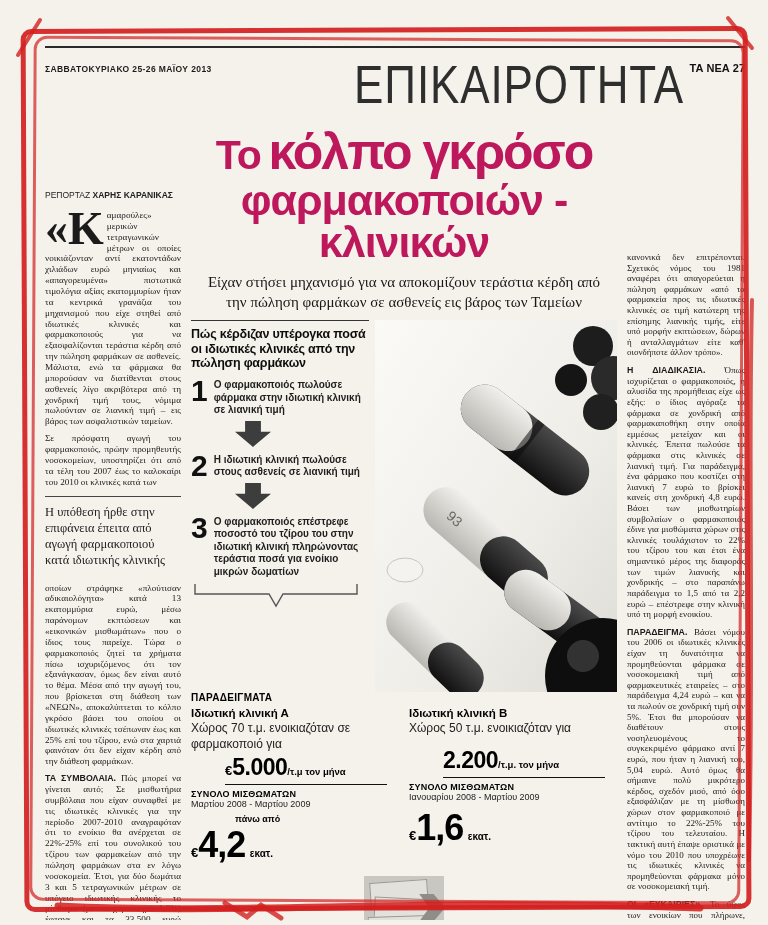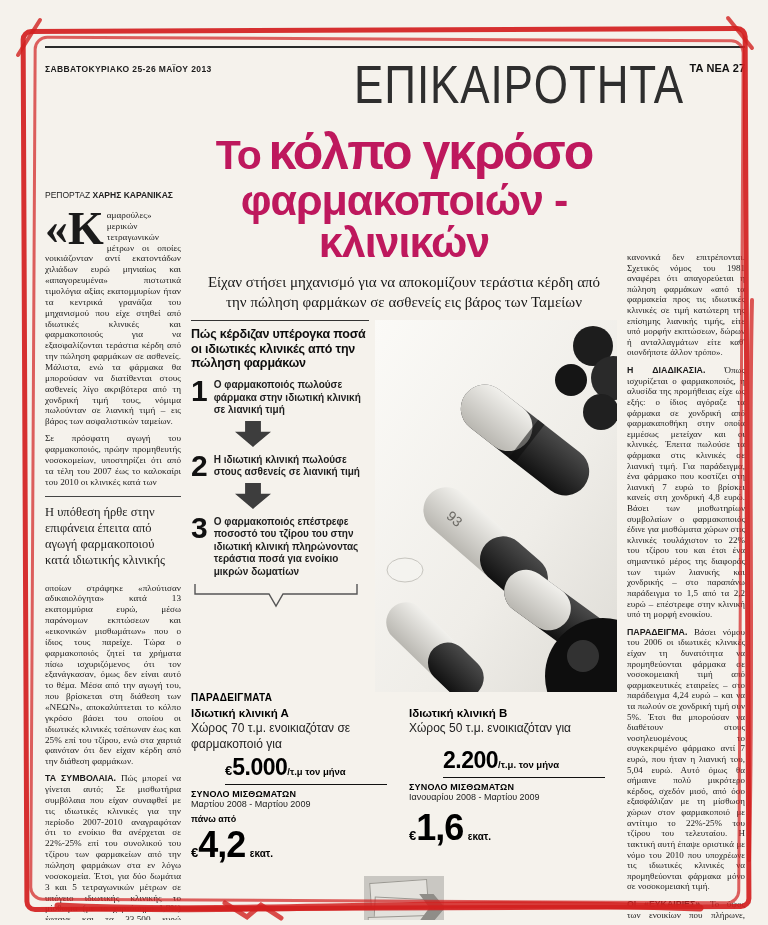--- a/index.html
+++ b/index.html
@@ -54,21 +54,21 @@
   .example{width:196px;}
   .ex-kicker{font-size:10px;font-weight:bold;letter-spacing:.3px;margin-bottom:2px;}
   .ex-title{font-size:11.5px;font-weight:bold;margin-bottom:2px;}
   .ex-desc{font-size:12px;line-height:1.3;color:#222;min-height:24px;}
   .ex-price{border-bottom:1.5px solid #111;padding:2px 0 3px 0;margin-bottom:4px;white-space:nowrap;margin-left:34px;}
   .ex-cur{font-size:13px;font-weight:bold;}
   .ex-num{font-size:23px;font-weight:bold;letter-spacing:-.5px;}
   .ex-unit{font-size:9.5px;font-weight:bold;}
   .ex-total{font-size:9px;font-weight:bold;letter-spacing:.2px;}
   .ex-period{font-size:9px;color:#222;line-height:1.25;}
-  .ex-over{font-size:9px;font-weight:bold;margin-top:3px;}
+  .ex-over{font-size:9px;font-weight:bold;margin-top:3px;margin-left:44px;}
   .ex-amount .ex-cur2{font-size:13px;font-weight:bold;}
   .ex-amount .ex-big{font-size:36px;font-weight:bold;letter-spacing:-1px;}
   .ex-amount .ex-small{font-size:10px;font-weight:bold;}
 
   
   .feature{margin-top:10px;}
   .feature-head{display:flex;gap:12px;align-items:center;margin-bottom:8px;flex-direction:column;}
   .thumb{position:relative;width:80px;height:64px;background:#c9c7c2;flex:0 0 auto;overflow:hidden;}
   .thumb .sheet{position:absolute;background:#e3e1dc;border:1px solid #9a9892;}
   .thumb .s1{left:6px;top:5px;width:56px;height:24px;transform:rotate(-4deg);}

